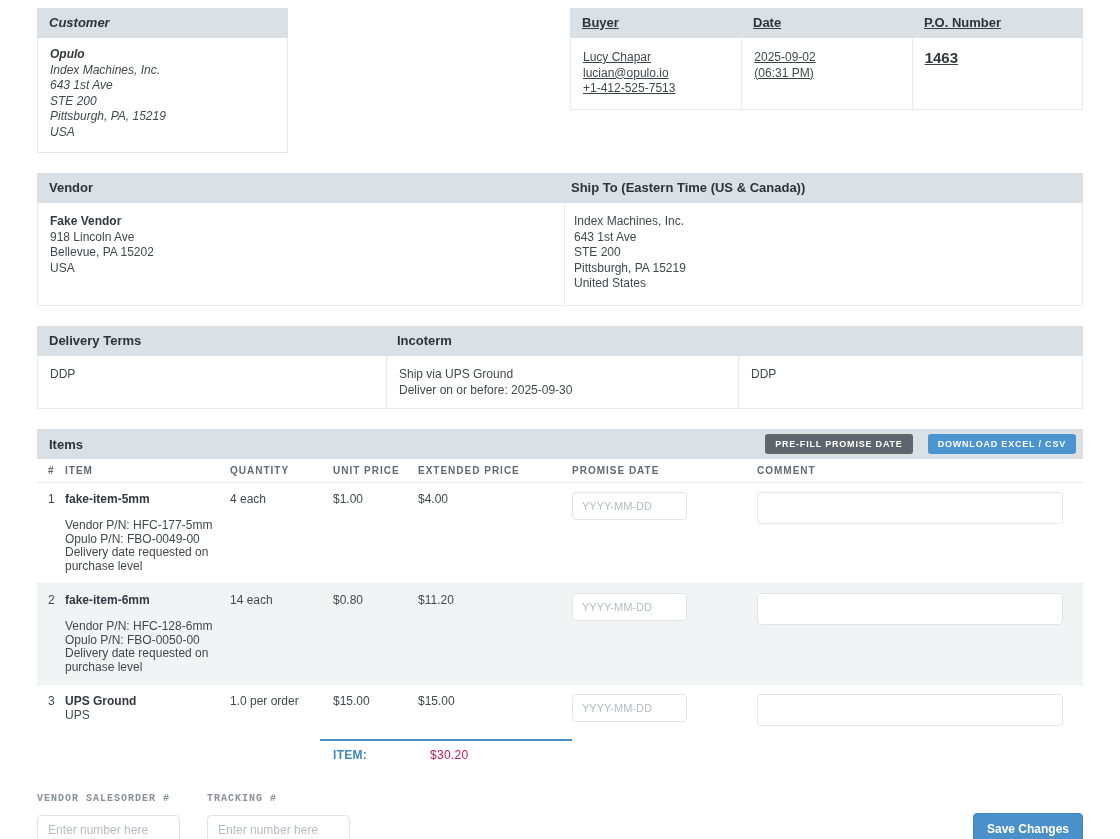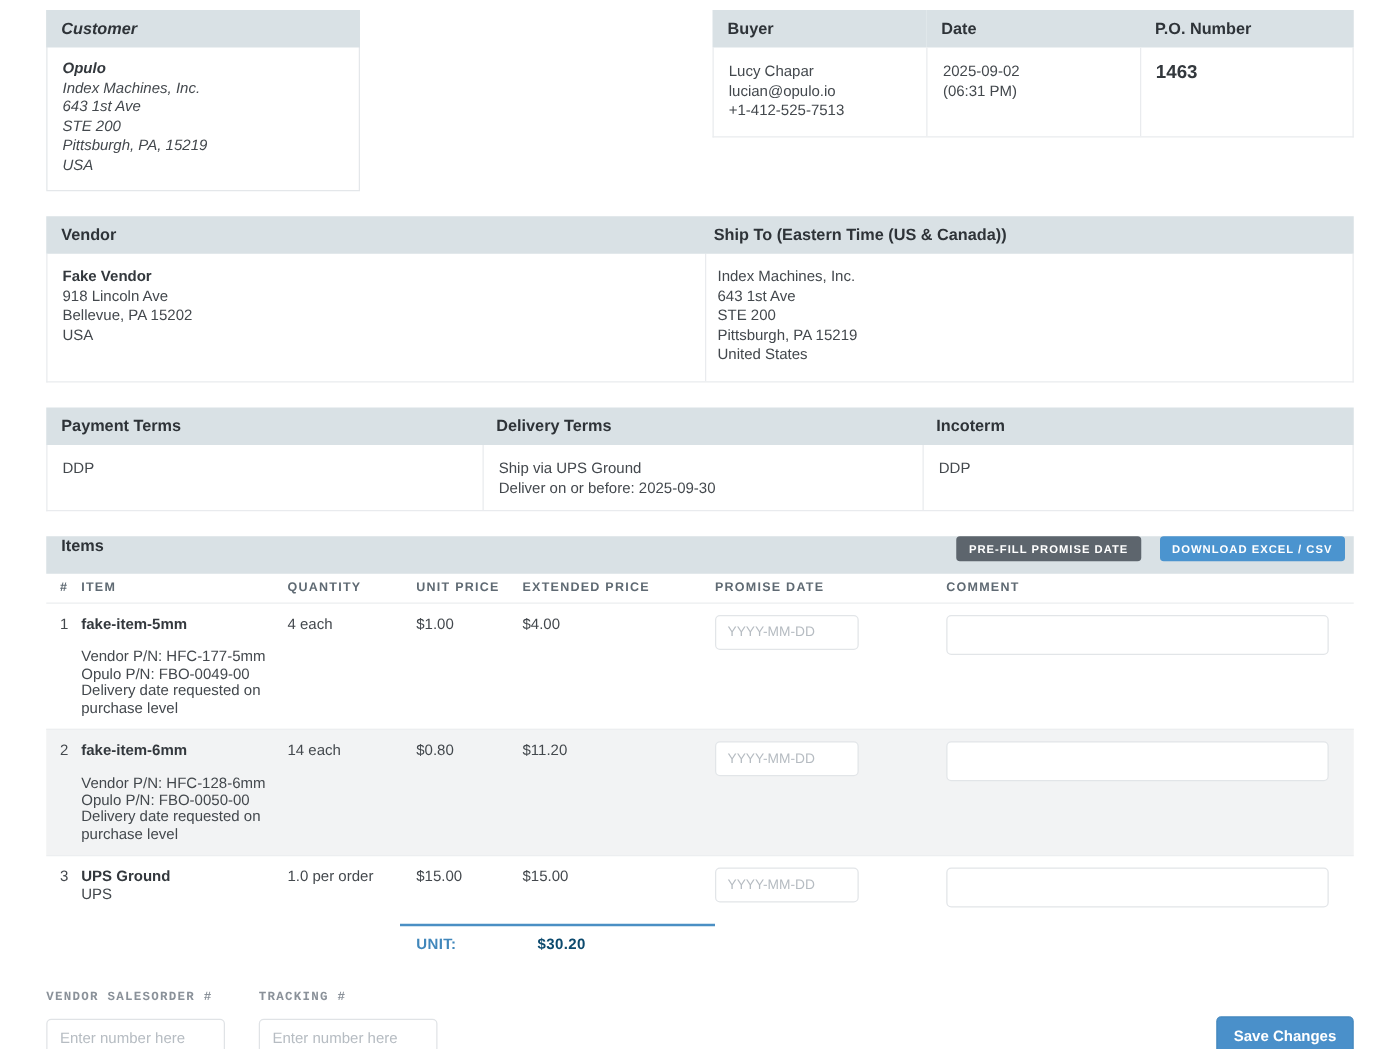--- a/index.html
+++ b/index.html
@@ -10,21 +10,21 @@
   .bar { background:#d9e1e5; height:30px; line-height:30px; font-size:13px; font-weight:bold; color:#2e3338; }
   .bar .pad { padding-left:12px; }
 
   
   .top-row { display:flex; justify-content:space-between; align-items:flex-start; }
   .customer-card { width:251px; border:1px solid #e4e7ea;font-style:italic; }
   .customer-card .bar { margin:-1px -1px 0; }
   .customer-body { padding:9px 12px 12px; font-size:12px; line-height:15.5px; color:#43484d; }
   .customer-body .name { font-weight:bold; color:#33383d; }
 
-  .order-table { width:513px; }
+  .order-table { width:513px;text-decoration:underline; }
   .order-head { display:flex; }
   .order-head > div { width:171px; background:#d9e1e5; height:30px; line-height:30px; font-size:13px; font-weight:bold; color:#2e3338; padding-left:12px; }
   .order-body { display:flex; border:1px solid #e9ebee; border-top:none; }
   .order-body > div { width:171px; padding:12px 12px; min-height:69px; font-size:12px; line-height:15.5px; color:#43484d; }
   .order-body > div + div { border-left:1px solid #e9ebee; }
   .po-value { font-size:15px; font-weight:bold; color:#33383d; }
 
   
   .section { margin-top:20px; }
   .split-bar { position:relative; }
@@ -35,21 +35,21 @@
   .split-body .right { flex:1; border-left:1px solid #e9ebee; padding:11px 12px 12px 9px; font-size:12px; line-height:15.5px; color:#43484d; }
 
   
   .terms-head { display:grid; grid-template-columns:348px 352px 346px; background:#d9e1e5; height:30px; line-height:30px; }
   .terms-head > div { font-size:13px; font-weight:bold; color:#2e3338; padding-left:12px; }
   .terms-body { display:grid; grid-template-columns:348px 352px 346px; border:1px solid #e9ebee; border-top:none; min-height:50px; }
   .terms-body > div { padding:10px 12px; font-size:12px; line-height:16px; color:#43484d; }
   .terms-body > div + div { border-left:1px solid #e9ebee; }
 
   
-  .items-bar { display:flex; align-items:flex-start; justify-content:space-between; background:#d9e1e5; height:30px; padding:0 7px 0 12px; }
+  .items-bar { display:flex; align-items:center; justify-content:space-between; background:#d9e1e5; height:30px; padding:0 7px 0 12px; }
   .items-title { font-size:13px; font-weight:bold; color:#2e3338; }
   .items-buttons { display:flex; gap:15px; }
   .btn-small { border:none; border-radius:3px; font-family:"Liberation Sans",sans-serif; font-size:9px; font-weight:bold; letter-spacing:0.8px; color:#ffffff; padding:5px 10px; cursor:pointer; }
   .btn-dark { background:#5d656d; }
   .btn-blue { background:#4b94cf; }
 
   .grid-row { display:grid; grid-template-columns:28px 165px 103px 85px 154px 185px 1fr; }
   .thead { height:24px; align-items:center; border-bottom:1px solid #eceef0; }
   .thead > div { font-size:10px; font-weight:bold; letter-spacing:1px; color:#5f6a73; text-transform:uppercase; }
   .thead .c0 { padding-left:11px; }
@@ -62,21 +62,21 @@
   .item-name { font-weight:bold; color:#33383d; }
   .item-details { margin-top:13px; line-height:13.5px; padding-right:14px; }
   .item-details.no-gap { margin-top:1px; }
   .date-input { width:115px; height:28px; border:1px solid #e2e5e8; border-radius:4px; padding:0 9px; font-family:"Liberation Sans",sans-serif; font-size:11px; color:#43484d; }
   .date-input::placeholder { color:#b6bcc2; }
   .comment-input { width:306px; height:32px; border:1px solid #e2e5e8; border-radius:4px; padding:6px 9px; font-family:"Liberation Sans",sans-serif; font-size:12px; resize:none; }
 
   .total-row { display:grid; grid-template-columns:28px 165px 103px 85px 154px 185px 1fr; }
   .total-inner { grid-column:4 / 6; margin-left:-13px; border-top:2px solid #4a8fc4; display:flex; padding:7px 0 9px 13px; }
   .total-label { width:97px; font-size:12px; font-weight:bold; color:#4187bb; letter-spacing:0.3px; }
-  .total-value { font-size:12px; font-weight:bold; color:#0c4a6e; letter-spacing:0.3px; }
+  .total-value { font-size:12px; font-weight:normal; color:#be185d; letter-spacing:0.3px; }
 
   
   .footer { margin-top:22px; display:flex; align-items:flex-end; justify-content:space-between; padding-bottom:30px; }
   .footer-left { display:flex; gap:27px; }
   .field-group { display:flex; flex-direction:column; }
   .field-label { font-size:10px; font-weight:bold; letter-spacing:1px; color:#8a9199; text-transform:uppercase; margin-bottom:11px;font-family:Liberation Mono, monospace; }
   .num-input { width:143px; height:30px; border:1px solid #e0e3e6; border-radius:4px; padding:0 10px; font-family:"Liberation Sans",sans-serif; font-size:12px; color:#43484d; }
   .num-input::placeholder { color:#b6bcc2; }
   .btn-save { background:#4a90ca; border:1px solid #4286bd; border-radius:4px; color:#ffffff; font-family:"Liberation Sans",sans-serif; font-size:12px; font-weight:bold; padding:8px 13px; cursor:pointer; }
 </style>
@@ -140,21 +140,20 @@
         <div>643 1st Ave</div>
         <div>STE 200</div>
         <div>Pittsburgh, PA 15219</div>
         <div>United States</div>
       </div>
     </div>
   </div>
 
   <div class="section">
     <div class="terms-head">
-      <div>Payment Terms</div>
       <div>Delivery Terms</div>
       <div>Incoterm</div>
     </div>
     <div class="terms-body">
       <div>DDP</div>
       <div>
         <div>Ship via UPS Ground</div>
         <div>Deliver on or before: 2025-09-30</div>
       </div>
       <div>DDP</div>
@@ -236,21 +235,21 @@
       <div>
         <input class="date-input" placeholder="YYYY-MM-DD" style="">
       </div>
       <div>
         <textarea class="comment-input" style=""></textarea>
       </div>
     </div>
 
     <div class="total-row">
       <div class="total-inner">
-        <div class="total-label">UNIT:</div>
+        <div class="total-label">ITEM:</div>
         <div class="total-value">$30.20</div>
       </div>
     </div>
   </div>
 
   <div class="footer">
     <div class="footer-left">
       <div class="field-group">
         <div class="field-label">VENDOR SALESORDER #</div>
         <input class="num-input" placeholder="Enter number here" style="">

